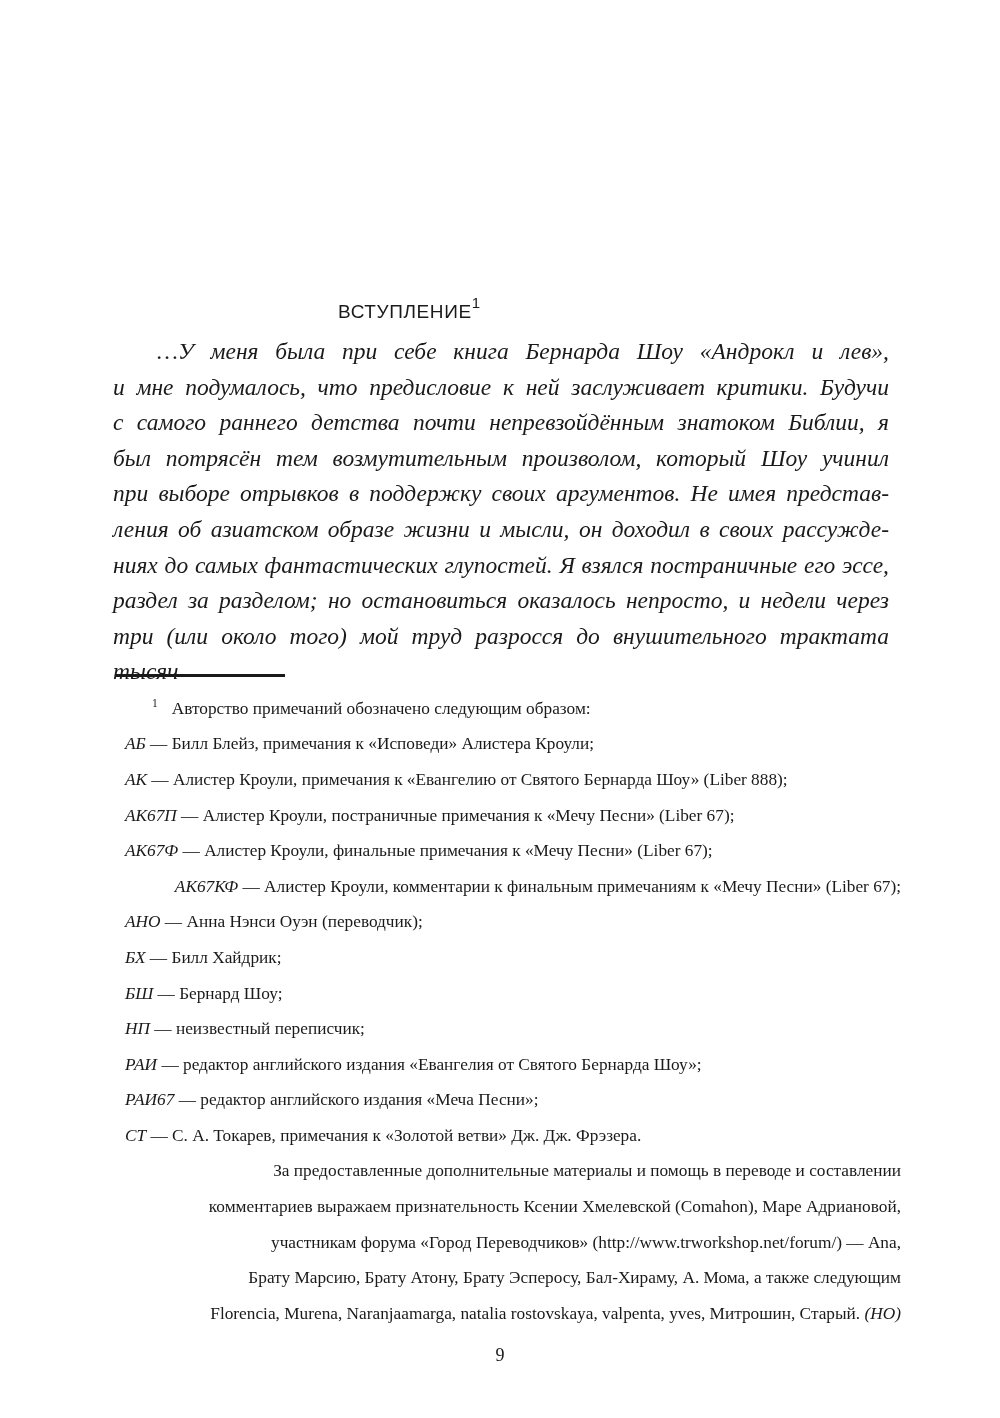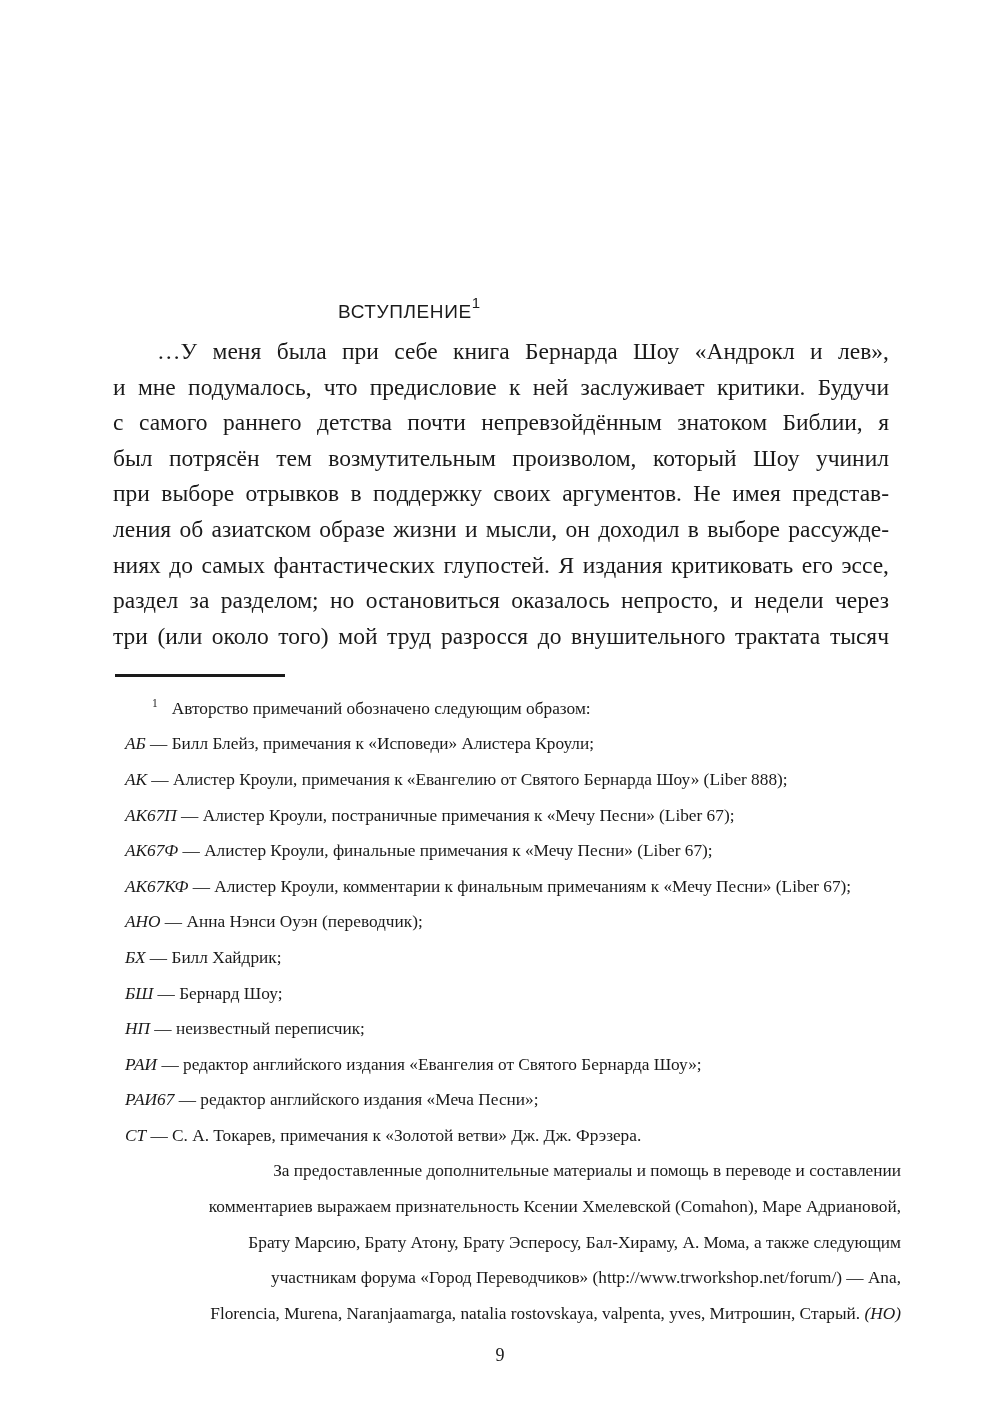--- a/index.html
+++ b/index.html
@@ -52,20 +52,21 @@
     width: 776px;
   }
   .body-par {
     margin: 0;
     text-align: justify;
     text-align-last: justify;
     font-size: 23.5px;
     line-height: 35.6px;
     hyphens: manual;
     word-spacing: 0.2px;
+    font-style: italic;
   }
   .body-par .indent {
     display: inline-block;
     width: 44px;
   }
 
   
   .fn-rule {
     position: absolute;
     top: 674px;
@@ -81,21 +82,21 @@
     left: 125px;
     width: 776px;
     font-size: 17.3px;
     line-height: 35.6px;
   }
   .fn-line {
     margin: 0;
     text-align: left;
     white-space: nowrap;
   }
-  .fn-line.wrap { white-space: normal; }
+  .fn-line.wrap { white-space: normal; text-align: right; }
   .fn-marker {
     font-size: 11.5px;
     vertical-align: super;
     margin-right: 14px;
   }
   .fn-intro-indent { display: inline-block; width: 27px; }
   .abbr {
     font-style: italic;
     margin-top: 46px;
   }
@@ -124,22 +125,22 @@
 <div class="page">
 
   <h1 class="chapter-title"><span>Вступление</span><sup class="fn-ref">1</sup></h1>
 
   <div class="body-block">
     <p class="body-par"><span class="indent"></span><span>…У меня была при себе книга Бернарда Шоу «Андрокл и лев»,</span></p>
     <p class="body-par"><span>и мне подумалось, что предисловие к ней заслуживает критики. Будучи</span></p>
     <p class="body-par"><span>с самого раннего детства почти непревзойдённым знатоком Библии, я</span></p>
     <p class="body-par"><span>был потрясён тем возмутительным произволом, который Шоу учинил</span></p>
     <p class="body-par"><span>при выборе отрывков в поддержку своих аргументов. Не имея представ-</span></p>
-    <p class="body-par"><span>ления об азиатском образе жизни и мысли, он доходил в выборе рассужде-</span></p>
-    <p class="body-par"><span>ниях до самых фантастических глупостей. Я издания критиковать его эссе,</span></p>
+    <p class="body-par"><span>ления об азиатском образе жизни и мысли, он доходил в своих рассужде-</span></p>
+    <p class="body-par"><span>ниях до самых фантастических глупостей. Я взялся постраничные его эссе,</span></p>
     <p class="body-par"><span>раздел за разделом; но остановиться оказалось непросто, и недели через</span></p>
     <p class="body-par"><span>три (или около того) мой труд разросся до внушительного трактата тысяч</span></p>
   </div>
 
   <div class="fn-rule"></div>
 
   <div class="footnote">
 
     <p class="fn-line"><span class="fn-intro-indent"></span><sup class="fn-marker">1</sup><span>Авторство примечаний обозначено следующим образом:</span></p>
 
@@ -164,21 +165,21 @@
     <p class="fn-line"><span class="abbr">НП</span><span> — </span><span>неизвестный переписчик;</span></p>
 
     <p class="fn-line"><span class="abbr">РАИ</span><span> — </span><span>редактор английского издания «Евангелия от Святого Бернарда Шоу»;</span></p>
 
     <p class="fn-line"><span class="abbr">РАИ67</span><span> — </span><span>редактор английского издания «Меча Песни»;</span></p>
 
     <p class="fn-line"><span class="abbr">СТ</span><span> — </span><span>С. А. Токарев, примечания к «Золотой ветви» Дж. Дж. Фрэзера.</span></p>
 
     <p class="fn-par"><span class="indent"></span><span>За предоставленные дополнительные материалы и помощь в переводе и составлении</span></p>
     <p class="fn-par"><span>комментариев выражаем признательность Ксении Хмелевской (Comahon), Маре Адриановой,</span></p>
+    <p class="fn-par"><span>участникам форума «Город Переводчиков» (http://www.trworkshop.net/forum/) — Ana,</span></p>
     <p class="fn-par"><span>Брату Марсию, Брату Атону, Брату Эсперосу, Бал-Хираму, А. Мома, а также следующим</span></p>
-    <p class="fn-par"><span>участникам форума «Город Переводчиков» (http://www.trworkshop.net/forum/) — Ana,</span></p>
     <p class="fn-par"><span>Florencia, Murena, Naranjaamarga, natalia rostovskaya, valpenta, yves, Митрошин, Старый.</span> <span class="cite">(НО)</span></p>
 
   </div>
 
   <div class="folio">9</div>
 
 </div>
 
 </body></html>

